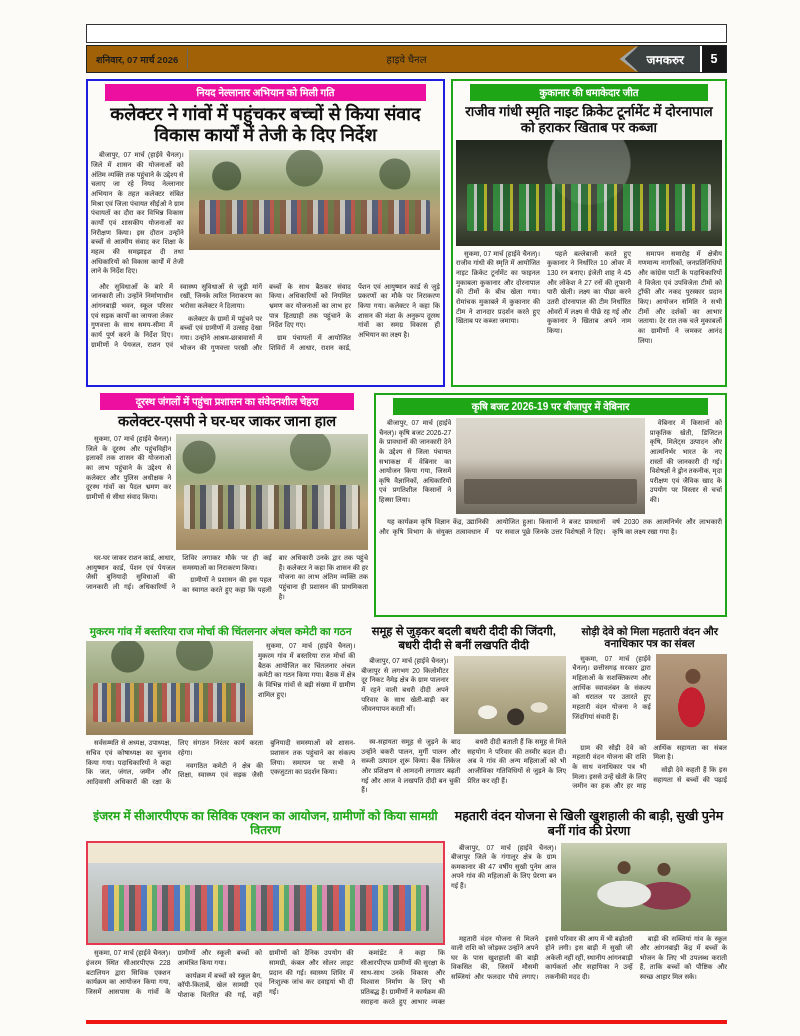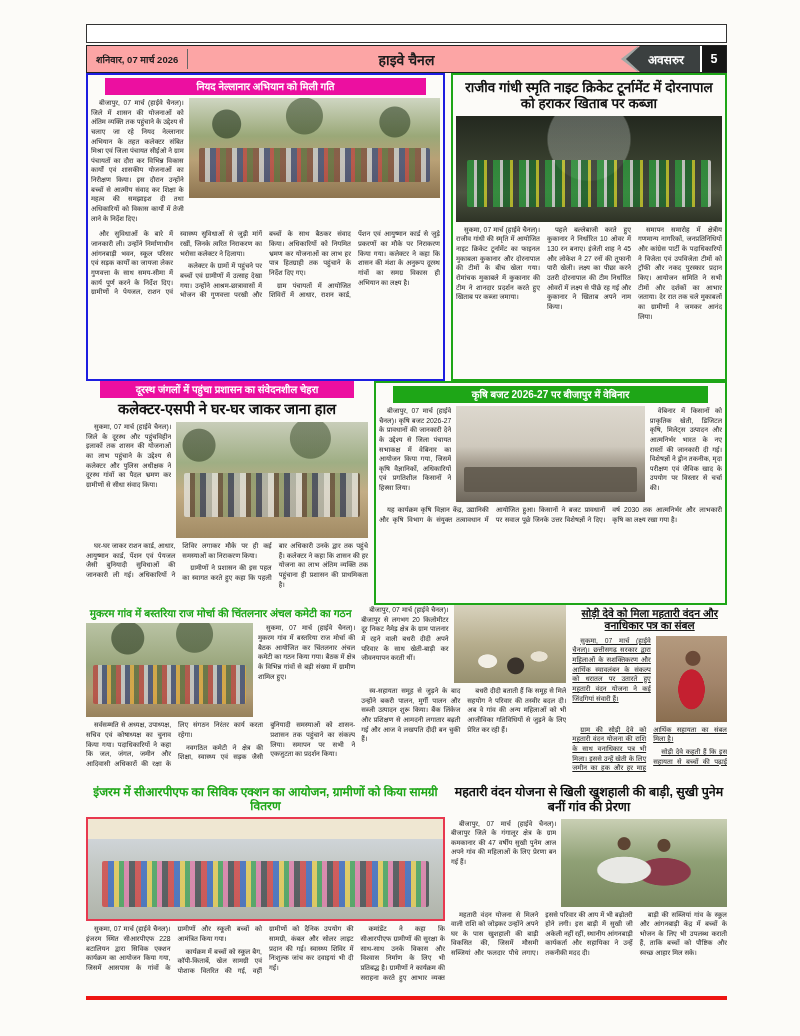--- a/index.html
+++ b/index.html
@@ -5,31 +5,31 @@
   html,body{margin:0;padding:0;}
   body{
     width:800px;height:1036px;position:relative;overflow:hidden;
     background:#fcfbf8;color:#1c1c1c;
     font-family:"Liberation Sans","DejaVu Sans",sans-serif;
   }
   .page{position:absolute;left:86px;top:24px;width:641px;}
 
   
   .mast-strip{height:17px;border:1px solid #333;background:#fff;margin-bottom:2px;}
-  .header-bar{height:26px;border:1px solid #222;background:#fca5a5;display:flex;align-items:stretch;position:relative;}
+  .header-bar{height:26px;border:1px solid #222;background:#a16207;display:flex;align-items:stretch;position:relative;}
   .hb-date{font-weight:bold;font-size:9.5px;display:flex;align-items:center;padding:0 9px;}
   .hb-sep{border-left:1px solid #666;margin:3px 0;}
-  .hb-title{position:absolute;left:0;right:0;top:0;bottom:0;display:flex;align-items:center;justify-content:center;font-weight:bold;font-size:14px;pointer-events:none;}
+  .hb-title{position:absolute;left:0;right:0;top:0;bottom:0;display:flex;align-items:center;justify-content:center;font-weight:normal;font-size:10px;pointer-events:none;}
   .hb-right{margin-left:auto;display:flex;align-items:stretch;}
   .hb-chev{width:20px;background:#a2a7a5;clip-path:polygon(100% 0,15% 50%,100% 100%);margin-right:-12px;}
   .hb-edition{background:#3b4040;color:#fff;font-weight:bold;font-size:12px;display:flex;align-items:center;padding:0 16px 0 22px;clip-path:polygon(14px 0,100% 0,100% 100%,14px 100%,0 50%);}
   .hb-pagenum{background:#161616;color:#fff;font-weight:bold;font-size:12.5px;width:24px;display:flex;align-items:center;justify-content:center;border-left:2px solid #fff;}
 
   
-  .row{display:flex;gap:6px;}
+  .row{display:flex;gap:6px;margin-top:6px;}
   .art{overflow:hidden;box-sizing:border-box;}
   .box-blue{border:2px solid #1d1de0;padding:3px;}
   .box-green{border:2px solid #1ea617;padding:3px;}
 
   .kicker{display:block;text-align:center;color:#fff;font-weight:bold;font-size:10px;line-height:1.3;padding:2px 4px;margin:0 14px 3px;}
   .kicker-magenta{background:#ec0fa0;}
   .kicker-green{background:#1ea617;}
 
   .hl{text-align:center;font-weight:bold;line-height:1.18;margin:2px 2px 4px;color:#101010;}
   .hl-red{color:#e01b58;}
@@ -89,61 +89,63 @@
     radial-gradient(circle at 62% 30%, #5d4433 0 6px, transparent 7px),
     linear-gradient(180deg,#c9cfb4 0%,#8fa075 48%,#7c8a62 100%);}
 
   .red-rule{height:4px;background:#ee1512;margin-top:7px;}
 
   
   .rowA{height:308px;} .a1{flex:0 0 56%;} .a2{flex:1;}
   .hl-a1{font-size:18px;} .hl-a2{font-size:13.5px;}
   .rowB{height:224px;} .b1{flex:0 0 44%;} .b2{flex:1;}
   .hl-b1{font-size:14.5px;} .hl-b2{font-size:15.5px;}
-  .rowC{height:178px;} .c1{flex:0 0 42%;} .c2{flex:0 0 32%;} .c3{flex:1;text-decoration:underline;}
+  .rowC{height:178px;} .c1{flex:0 0 42%;} .c2{flex:0 0 32%;} .c3{flex:1;}
   .hl-c1{font-size:10.5px;} .hl-c2{font-size:11.5px;} .hl-c3{font-size:10.5px;}
   .rowD{height:206px;} .d1{flex:0 0 56%;} .d2{flex:1;}
   .hl-d1{font-size:12px;} .hl-d2{font-size:12.5px;}
 </style>
 </head>
 <body>
 
 <div class="page">
 
   <div class="mast-strip"></div>
 
   <div class="header-bar">
     <div class="hb-date">शनिवार, 07 मार्च 2026</div>
     <div class="hb-sep"></div>
     <div class="hb-title">हाइवे चैनल</div>
     <div class="hb-right">
       <div class="hb-chev"></div>
-      <div class="hb-edition">अवसरुर</div>
+      <div class="hb-edition">जमकरुर</div>
       <div class="hb-pagenum">5</div>
     </div>
   </div>
 
   <div class="row rowA">
     <div class="art a1 box-blue">
       <span class="kicker kicker-magenta">नियद नेल्लानार अभियान को मिली गति</span>
+      <div class="hl hl-a1">कलेक्टर ने गांवों में पहुंचकर बच्चों से किया संवाद विकास कार्यों में तेजी के दिए निर्देश</div>
       <div class="media-row">
         <div class="side-text bt">
             <p>बीजापुर, 07 मार्च (हाईवे चैनल)। जिले में शासन की योजनाओं को अंतिम व्यक्ति तक पहुंचाने के उद्देश्य से चलाए जा रहे नियद नेल्लानार अभियान के तहत कलेक्टर संबित मिश्रा एवं जिला पंचायत सीईओ ने ग्राम पंचायतों का दौरा कर विभिन्न विकास कार्यों एवं शासकीय योजनाओं का निरीक्षण किया। इस दौरान उन्होंने बच्चों से आत्मीय संवाद कर शिक्षा के महत्व की समझाइश दी तथा अधिकारियों को विकास कार्यों में तेजी लाने के निर्देश दिए।</p>
           </div>
         <div class="ph ph-village" style="flex:0 0 72%;height:100px;">
             <div class="crowd"></div>
           </div>
       </div>
       <div class="bt cols-4" style="height:128px;">
           <p>और सुविधाओं के बारे में जानकारी ली। उन्होंने निर्माणाधीन आंगनबाड़ी भवन, स्कूल परिसर एवं सड़क कार्यों का जायजा लेकर गुणवत्ता के साथ समय-सीमा में कार्य पूर्ण करने के निर्देश दिए। ग्रामीणों ने पेयजल, राशन एवं स्वास्थ्य सुविधाओं से जुड़ी मांगें रखीं, जिनके त्वरित निराकरण का भरोसा कलेक्टर ने दिलाया।</p>
           <p>कलेक्टर के ग्रामों में पहुंचने पर बच्चों एवं ग्रामीणों में उत्साह देखा गया। उन्होंने आश्रम-छात्रावासों में भोजन की गुणवत्ता परखी और बच्चों के साथ बैठकर संवाद किया। अधिकारियों को नियमित भ्रमण कर योजनाओं का लाभ हर पात्र हितग्राही तक पहुंचाने के निर्देश दिए गए।</p>
           <p>ग्राम पंचायतों में आयोजित शिविरों में आधार, राशन कार्ड, पेंशन एवं आयुष्मान कार्ड से जुड़े प्रकरणों का मौके पर निराकरण किया गया। कलेक्टर ने कहा कि शासन की मंशा के अनुरूप दूरस्थ गांवों का समग्र विकास ही अभियान का लक्ष्य है।</p>
         </div>
     </div>
     <div class="art a2 box-green">
+      <span class="kicker kicker-green">कुकानार की धमाकेदार जीत</span>
       <div class="hl hl-a2">राजीव गांधी स्मृति नाइट क्रिकेट टूर्नामेंट में दोरनापाल को हराकर खिताब पर कब्जा</div>
       <div class="ph ph-cricket" style="height:106px;">
           <div class="crowd"></div>
         </div>
       <div class="bt cols-3" style="height:128px;margin-top:3px;">
         <p>सुकमा, 07 मार्च (हाईवे चैनल)। राजीव गांधी की स्मृति में आयोजित नाइट क्रिकेट टूर्नामेंट का फाइनल मुकाबला कुकानार और दोरनापाल की टीमों के बीच खेला गया। रोमांचक मुकाबले में कुकानार की टीम ने शानदार प्रदर्शन करते हुए खिताब पर कब्जा जमाया।</p>
         <span><p>पहले बल्लेबाजी करते हुए कुकानार ने निर्धारित 10 ओवर में 130 रन बनाए। इंजेती शाह ने 45 और लोकेश ने 27 रनों की तूफानी पारी खेली। लक्ष्य का पीछा करने उतरी दोरनापाल की टीम निर्धारित ओवरों में लक्ष्य से पीछे रह गई और कुकानार ने खिताब अपने नाम किया।</p><p>समापन समारोह में क्षेत्रीय गणमान्य नागरिकों, जनप्रतिनिधियों और कांग्रेस पार्टी के पदाधिकारियों ने विजेता एवं उपविजेता टीमों को ट्रॉफी और नकद पुरस्कार प्रदान किए। आयोजन समिति ने सभी टीमों और दर्शकों का आभार जताया। देर रात तक चले मुकाबलों का ग्रामीणों ने जमकर आनंद लिया।</p></span>
       </div>
     </div>
   </div>
@@ -159,21 +161,21 @@
         <div class="ph ph-walk" style="flex:0 0 68%;height:116px;">
             <div class="crowd"></div>
           </div>
       </div>
       <div class="bt cols-3" style="height:60px;">
           <p>घर-घर जाकर राशन कार्ड, आधार, आयुष्मान कार्ड, पेंशन एवं पेयजल जैसी बुनियादी सुविधाओं की जानकारी ली गई। अधिकारियों ने शिविर लगाकर मौके पर ही कई समस्याओं का निराकरण किया।</p>
           <p>ग्रामीणों ने प्रशासन की इस पहल का स्वागत करते हुए कहा कि पहली बार अधिकारी उनके द्वार तक पहुंचे हैं। कलेक्टर ने कहा कि शासन की हर योजना का लाभ अंतिम व्यक्ति तक पहुंचाना ही प्रशासन की प्राथमिकता है।</p>
         </div>
     </div>
     <div class="art b2 box-green">
-      <span class="kicker kicker-green">कृषि बजट 2026-27 पर बीजापुर में वेबिनार</span>
+      <span class="kicker kicker-green">कृषि बजट 2026-19 पर बीजापुर में वेबिनार</span>
       <div class="media-row">
         <div class="side-text bt">
             <p>बीजापुर, 07 मार्च (हाईवे चैनल)। कृषि बजट 2026-27 के प्रावधानों की जानकारी देने के उद्देश्य से जिला पंचायत सभाकक्ष में वेबिनार का आयोजन किया गया, जिसमें कृषि वैज्ञानिकों, अधिकारियों एवं प्रगतिशील किसानों ने हिस्सा लिया।</p>
           </div>
         <div class="ph ph-meeting" style="flex:0 0 55%;height:96px;">
             <div class="crowd"></div>
           </div>
         <div class="side-text bt">
             <p>वेबिनार में किसानों को प्राकृतिक खेती, डिजिटल कृषि, मिलेट्स उत्पादन और आत्मनिर्भर भारत के नए रास्तों की जानकारी दी गई। विशेषज्ञों ने ड्रोन तकनीक, मृदा परीक्षण एवं जैविक खाद के उपयोग पर विस्तार से चर्चा की।</p>
           </div>
@@ -194,20 +196,21 @@
         <div class="side-text bt">
             <p>सुकमा, 07 मार्च (हाईवे चैनल)। मुकरम गांव में बस्तरिया राज मोर्चा की बैठक आयोजित कर चिंतलनार अंचल कमेटी का गठन किया गया। बैठक में क्षेत्र के विभिन्न गांवों से बड़ी संख्या में ग्रामीण शामिल हुए।</p>
           </div>
       </div>
       <div class="bt cols-3" style="height:52px;">
           <p>सर्वसम्मति से अध्यक्ष, उपाध्यक्ष, सचिव एवं कोषाध्यक्ष का चुनाव किया गया। पदाधिकारियों ने कहा कि जल, जंगल, जमीन और आदिवासी अधिकारों की रक्षा के लिए संगठन निरंतर कार्य करता रहेगा।</p>
           <p>नवगठित कमेटी ने क्षेत्र की शिक्षा, स्वास्थ्य एवं सड़क जैसी बुनियादी समस्याओं को शासन-प्रशासन तक पहुंचाने का संकल्प लिया। समापन पर सभी ने एकजुटता का प्रदर्शन किया।</p>
         </div>
     </div>
     <div class="art c2">
+      <div class="hl hl-c2">समूह से जुड़कर बदली बधरी दीदी की जिंदगी, बधरी दीदी से बनीं लखपति दीदी</div>
       <div class="media-row">
         <div class="side-text bt">
             <p>बीजापुर, 07 मार्च (हाईवे चैनल)। बीजापुर से लगभग 20 किलोमीटर दूर निकट नैमेड़ क्षेत्र के ग्राम पालनार में रहने वाली बधरी दीदी अपने परिवार के साथ खेती-बाड़ी कर जीवनयापन करती थीं।</p>
           </div>
         <div class="ph ph-goats" style="flex:0 0 55%;height:78px;"></div>
       </div>
       <div class="bt cols-2" style="height:58px;">
           <p>स्व-सहायता समूह से जुड़ने के बाद उन्होंने बकरी पालन, मुर्गी पालन और सब्जी उत्पादन शुरू किया। बैंक लिंकेज और प्रशिक्षण से आमदनी लगातार बढ़ती गई और आज वे लखपति दीदी बन चुकी हैं।</p>
           <p>बधरी दीदी बताती हैं कि समूह से मिले सहयोग ने परिवार की तस्वीर बदल दी। अब वे गांव की अन्य महिलाओं को भी आजीविका गतिविधियों से जुड़ने के लिए प्रेरित कर रही हैं।</p>
         </div>

